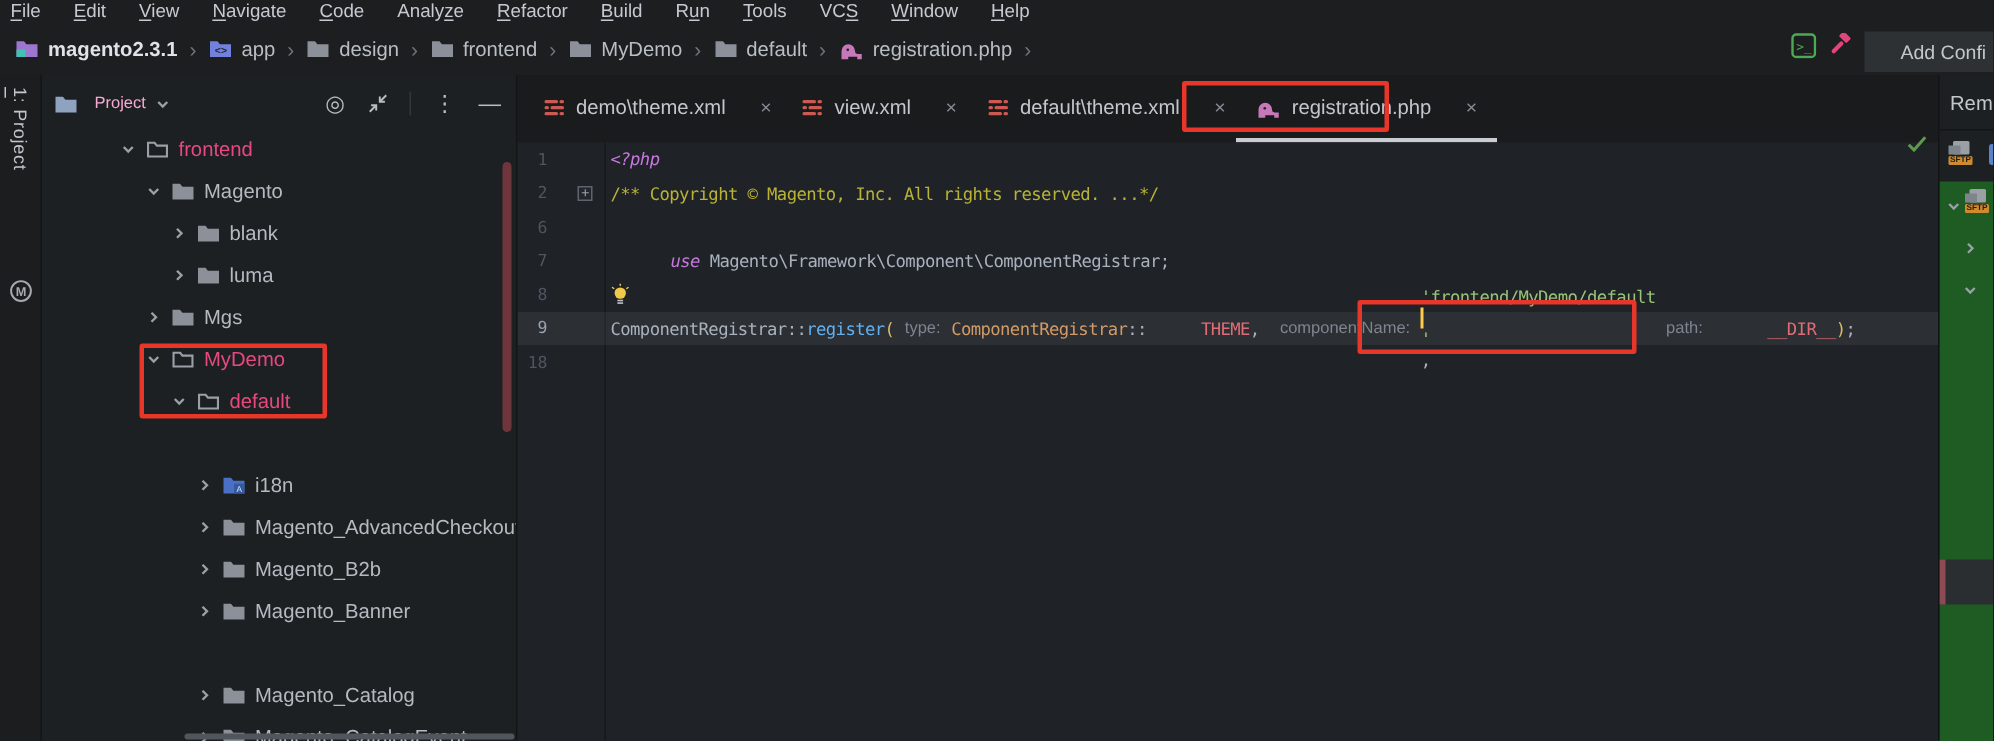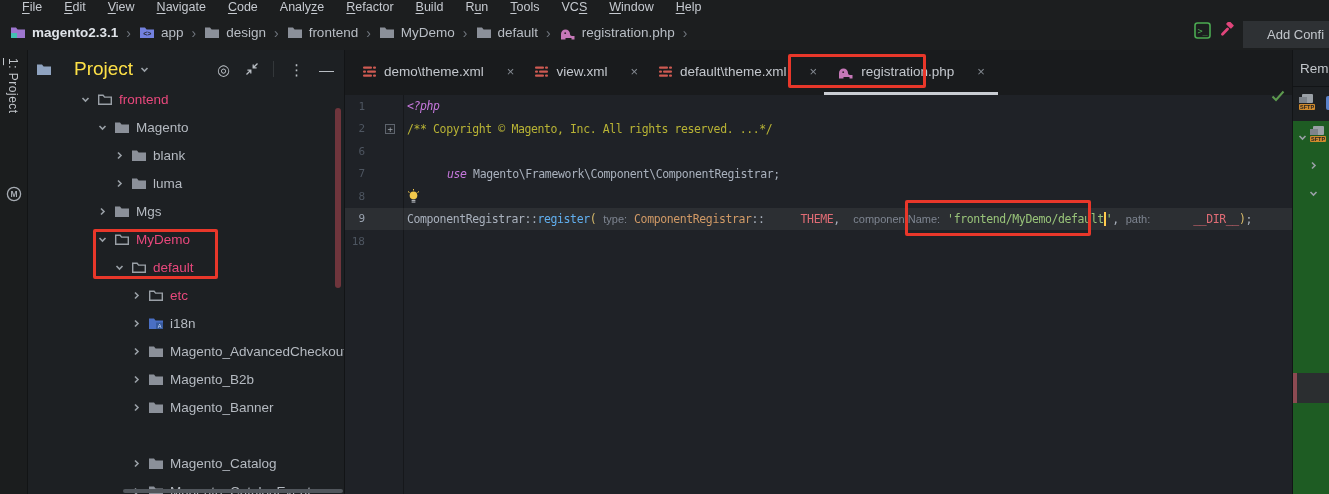--- a/index.html
+++ b/index.html
@@ -6,21 +6,21 @@
   html,body { background:#141617; }
   #page {
     position: relative; width: 1329px; height: 494px; overflow: hidden;
     background:#1c1e1f; font-family:"Liberation Sans",sans-serif;
     color:#bec3c9; font-size:13px; cursor:default;
   }
   u { text-decoration: underline; text-underline-offset: 2px; }
 
   
   #menu-bar { position:absolute; left:0; top:0; right:0; height:15px;
-    display:flex; align-items:flex-start; padding-left:22px; gap:22px;
+    display:flex; align-items:flex-start; padding-left:7px; gap:22px;
     font-size:12.5px; color:#c6cad0; overflow:hidden; }
   .menu-item { line-height:15px; white-space:nowrap; }
 
   
   #breadcrumb { position:absolute; left:0; top:15px; height:35px; width:1190px;
     display:flex; align-items:center; padding-left:10px; font-size:13.5px;
     color:#b9bec5; overflow:hidden; white-space:nowrap; }
   .crumb { display:flex; align-items:center; gap:6px; }
   .crumb.bold .crumb-label { font-weight:bold; color:#dfe3e8; }
   .crumb-sep { color:#70767e; margin:0 8px; font-size:14px; }
@@ -38,21 +38,21 @@
     background:#1b1d1e; border-right:1px solid #121415; }
   #project-stripe-btn { writing-mode: vertical-rl; font-size:12px; color:#c2c6cb;
     margin:8px 0 0 6px; letter-spacing:.5px; white-space:nowrap; }
   #stripe-m-icon { position:absolute; left:6px; top:136px; }
 
   
   #project-panel { position:absolute; left:28px; top:50px; bottom:0; width:317px;
     background:#1d2023; border-right:1px solid #121416; overflow:hidden; }
   #project-header { position:relative; height:38px; display:flex; align-items:center;
     padding:0 10px 0 8px; }
-  #project-title { margin-left:22px; color:#fde047; font-size:19px; }
+  #project-title { margin-left:11px; color:#f9a8d4; font-size:11px; }
   #project-title-chevron { margin-left:6px; display:inline-flex; }
   #project-header .spacer { flex:1; }
   .hdr-icon { margin-left:15px; color:#b8bdc3; display:inline-flex; align-items:center;
     font-size:15px; line-height:1; }
   .hdr-divider { width:1px; height:16px; background:#33373a; margin-left:14px; }
 
   #project-tree { position:absolute; left:0; top:35px; right:0; bottom:0; }
   .tree-row { position:absolute; left:0; right:0; height:28px; display:flex; align-items:center; }
   .row-content { display:flex; align-items:center; gap:6px; }
   .tree-chevron { display:inline-flex; width:11px; }
@@ -96,21 +96,21 @@
   .tok.keyword { color:#c678dd; font-style:italic;margin-left:40px; }
   .tok.comment { color:#b8b335; }
   .tok.plain   { color:#a9b1bd; }
   .tok.method  { color:#61afef; }
   .tok.paren   { color:#d7ba6a; }
   .tok.classref{ color:#d19a66; }
   .tok.const   { color:#e06c75;margin-left:36px; }
   .tok.string  { color:#98c379; }
   .tok.hint { font-family:"Liberation Sans",sans-serif; font-size:11px; color:#7e8591;
     letter-spacing:0; margin:0 7px; }
-  .tok-group { display:inline-flex; align-items:flex-start; }
+  .tok-group { display:inline-flex; align-items:flex-start;flex-direction:column; }
   .code-caret { display:inline-block; width:2px; height:14px; background:#ffcb4d; }
 
   #editor-check { position:absolute; left:1271px; top:90px; }
 
   
   #remote-panel { position:absolute; left:1292px; top:50px; right:0; bottom:0;
     background:#1d2023; border-left:1px solid #121416; overflow:hidden; }
   #remote-header { height:37px; line-height:37px; padding-left:7px; font-size:13.5px;
     color:#c3c7cc; border-bottom:1px solid #121416; white-space:nowrap; }
   #remote-toolbar { position:relative; height:33px; }
@@ -378,35 +378,20 @@
               <svg width="11" height="11" viewBox="0 0 11 11">
                 <polyline points="2.5,4 5.5,7 8.5,4" fill="none" stroke="#9aa0a7" stroke-width="1.6"></polyline>
               </svg>
             </span>
             <span class="icon-holder">
               <svg width="16" height="13" viewBox="0 0 16 13">
                 <path d="M1.7 2.2 h4.4 l1.5 1.9 H14.3 V11.3 H1.7 Z" fill="none" stroke="#9aa0a7" stroke-width="1.4"></path>
               </svg>
             </span>
             <span class="tree-label pink">default</span>
-          </span>
-        </div>
-        <div class="tree-row" style="top: 196px;">
-          <span class="row-content" style="margin-left: 103px;">
-            <span class="tree-chevron">
-              <svg width="11" height="11" viewBox="0 0 11 11">
-                <polyline points="4,2.5 7,5.5 4,8.5" fill="none" stroke="#9aa0a7" stroke-width="1.6"></polyline>
-              </svg>
-            </span>
-            <span class="icon-holder">
-              <svg width="16" height="13" viewBox="0 0 16 13">
-                <path d="M1.7 2.2 h4.4 l1.5 1.9 H14.3 V11.3 H1.7 Z" fill="none" stroke="#9aa0a7" stroke-width="1.4"></path>
-              </svg>
-            </span>
-            <span class="tree-label pink">etc</span>
           </span>
         </div>
         <div class="tree-row" style="top: 224px;">
           <span class="row-content" style="margin-left: 103px;">
             <span class="tree-chevron">
               <svg width="11" height="11" viewBox="0 0 11 11">
                 <polyline points="4,2.5 7,5.5 4,8.5" fill="none" stroke="#9aa0a7" stroke-width="1.6"></polyline>
               </svg>
             </span>
             <span class="icon-holder">

